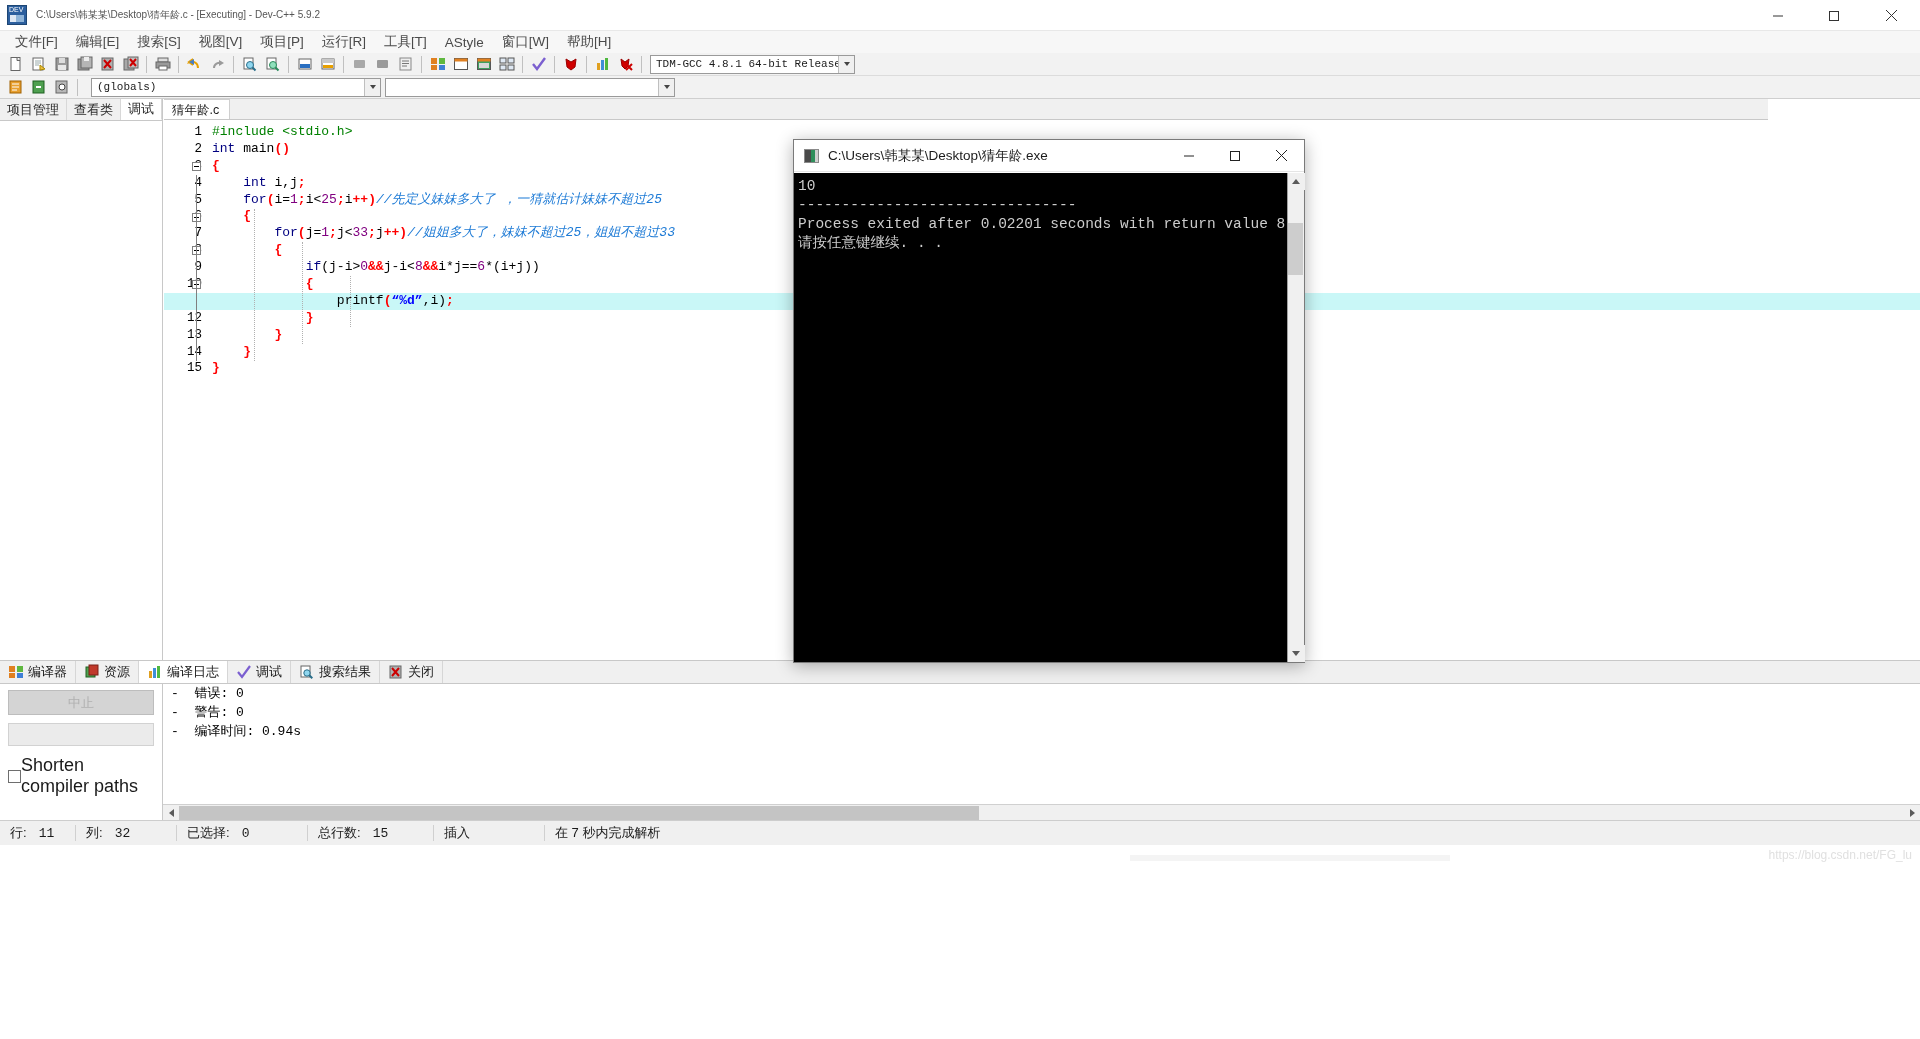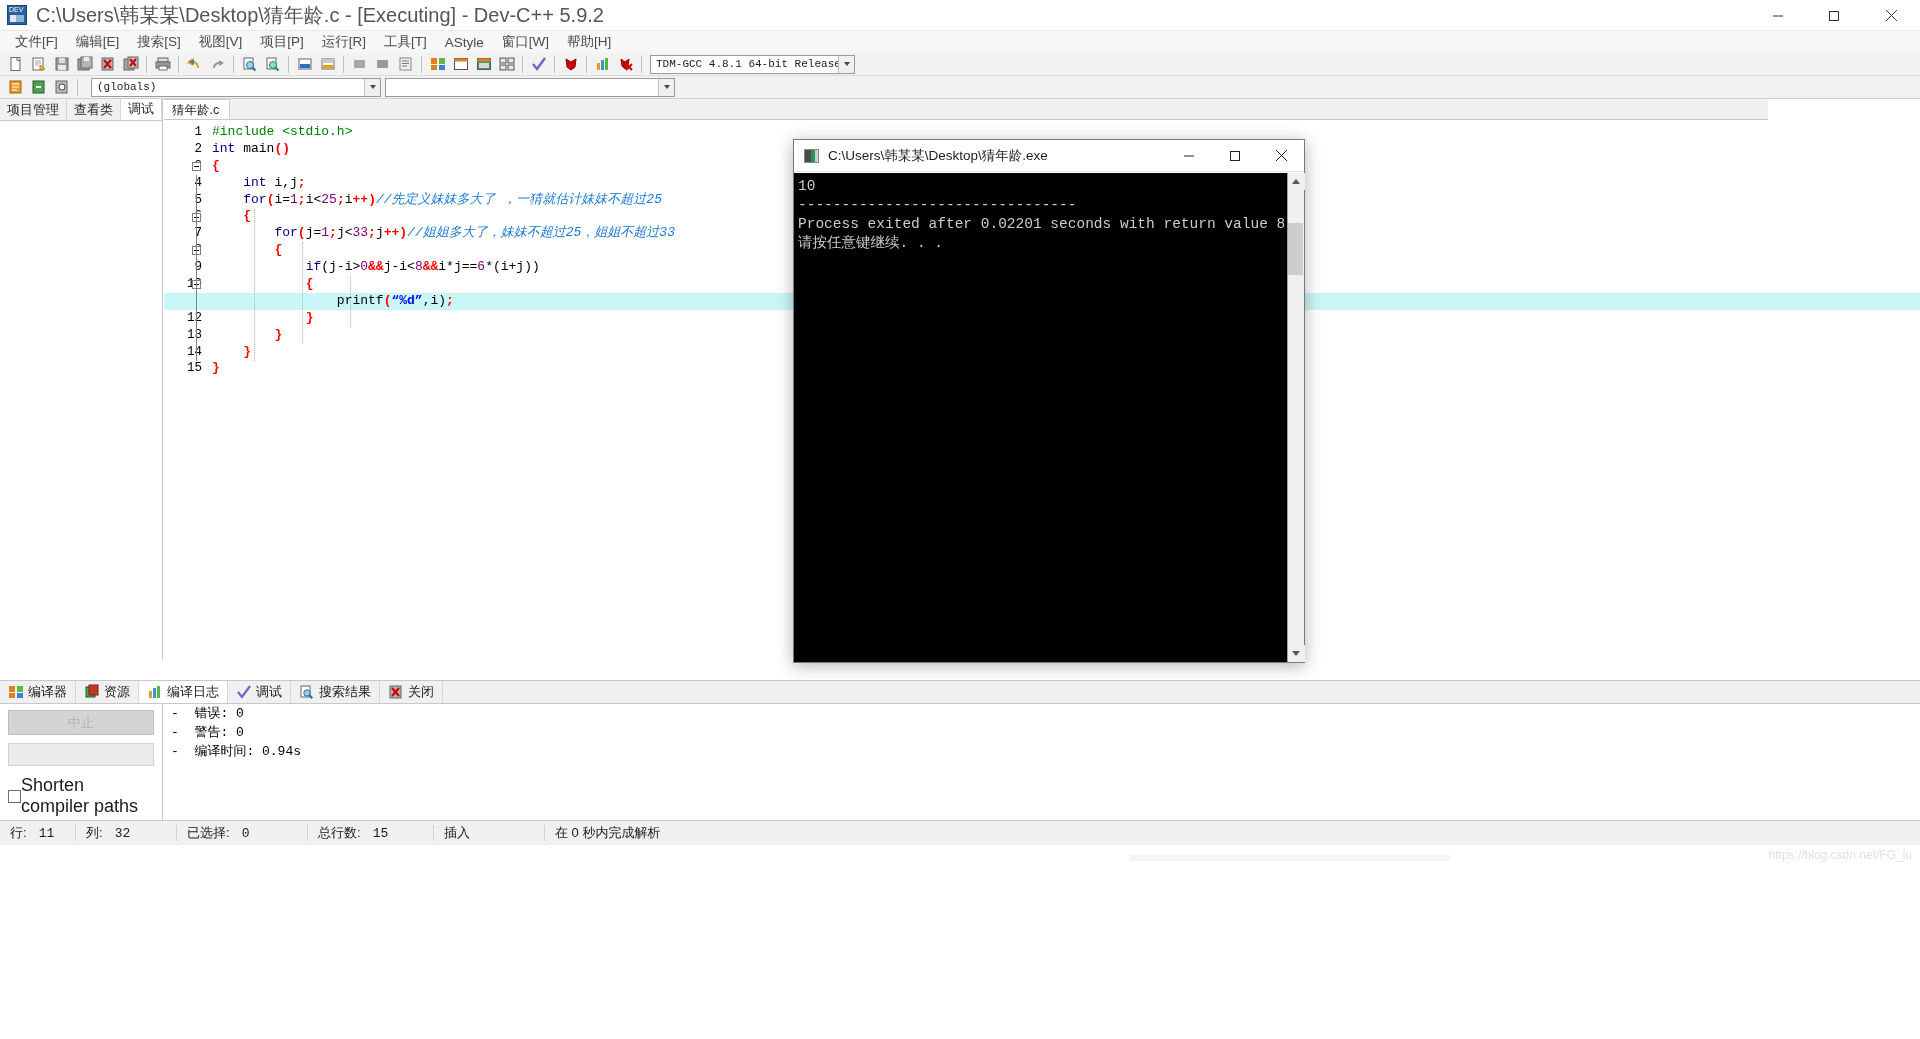--- a/index.html
+++ b/index.html
@@ -36,21 +36,21 @@
     position: absolute; top: 0px; left: 1px;
     font-size: 7px; color: #ffffff; font-family: "Liberation Sans", sans-serif;
     letter-spacing: 0px;
   }
   .titlebar .appicon::after {
     content: "";
     position: absolute; bottom: 2px; left: 2px; right: 2px; height: 7px;
     background: linear-gradient(90deg,#dfe8f3 0 40%, #8fb4d8 40% 100%);
   }
   .titlebar .ttl {
-    font-size: 20px; color: #555555;
+    font-size: 10px; color: #555555;
     font-family: "Liberation Sans", sans-serif;
     white-space: nowrap;
   }
   .wbtns { position: absolute; right: 0; top: 0; height: 31px; display: flex; }
   .wbtn {
     width: 56px; height: 31px;
     display: flex; align-items: center; justify-content: center;
     color: #333333; font-size: 15px; line-height: 1;
     font-family: "Liberation Sans", sans-serif;
   }
@@ -237,21 +237,20 @@
   .console .sthumb {
     position: absolute; top: 50px; right: 1px; width: 15px; height: 52px; background: #cdcdcd;
   }
 
   
   .bottom {
     position: absolute; left: 0; top: 660px;
     width: 1920px; height: 160px;
     background: #a21caf;
     border-top: 1px solid #c8c8c8;
-    margin-top: 20px;
   }
   .btabs { height: 23px; background: #f0f0f0; display: flex; border-bottom: 1px solid #c8c8c8;}
   .btab {
     display: flex; align-items: center; gap: 4px;
     font-size: 13px; color: #1a1a1a; padding: 1px 8px;
     border-right: 1px solid #d6d6d6; background: #f0f0f0;
     font-family: "Liberation Sans", sans-serif;
   }
   .btab.active { background: #ffffff; }
   .bbody { display: flex; height: 136px; }
@@ -747,21 +746,21 @@
     <div class="scell" style="width:125px;">
       <span>总行数:</span>
       <span class="sv">15</span>
     </div>
     <div class="ssep"></div>
     <div class="scell" style="width:110px;">
       <span>插入</span>
     </div>
     <div class="ssep"></div>
     <div class="scell">
-      <span>在 0 秒内完成解析</span>
+      <span>在 7 秒内完成解析</span>
     </div>
   </div>
 
   <div class="desktop">
     <div class="taskbar-hint"></div>
     <div class="watermark">https://blog.csdn.net/FG_lu</div>
   </div>
 
 </div>
 

